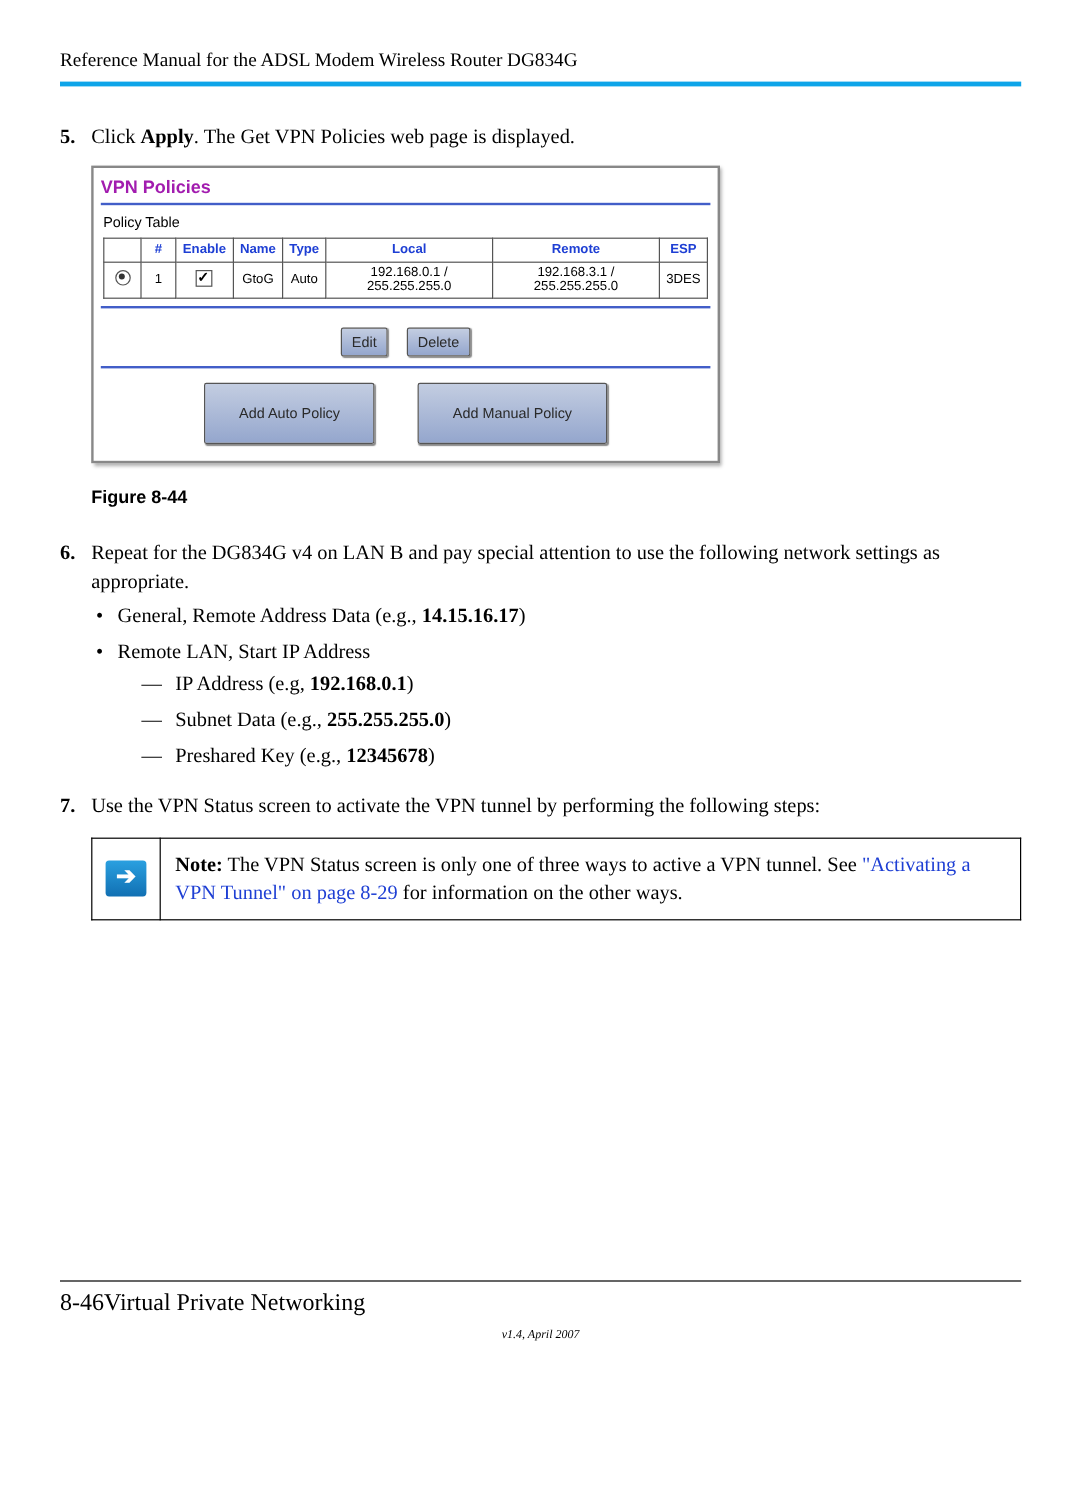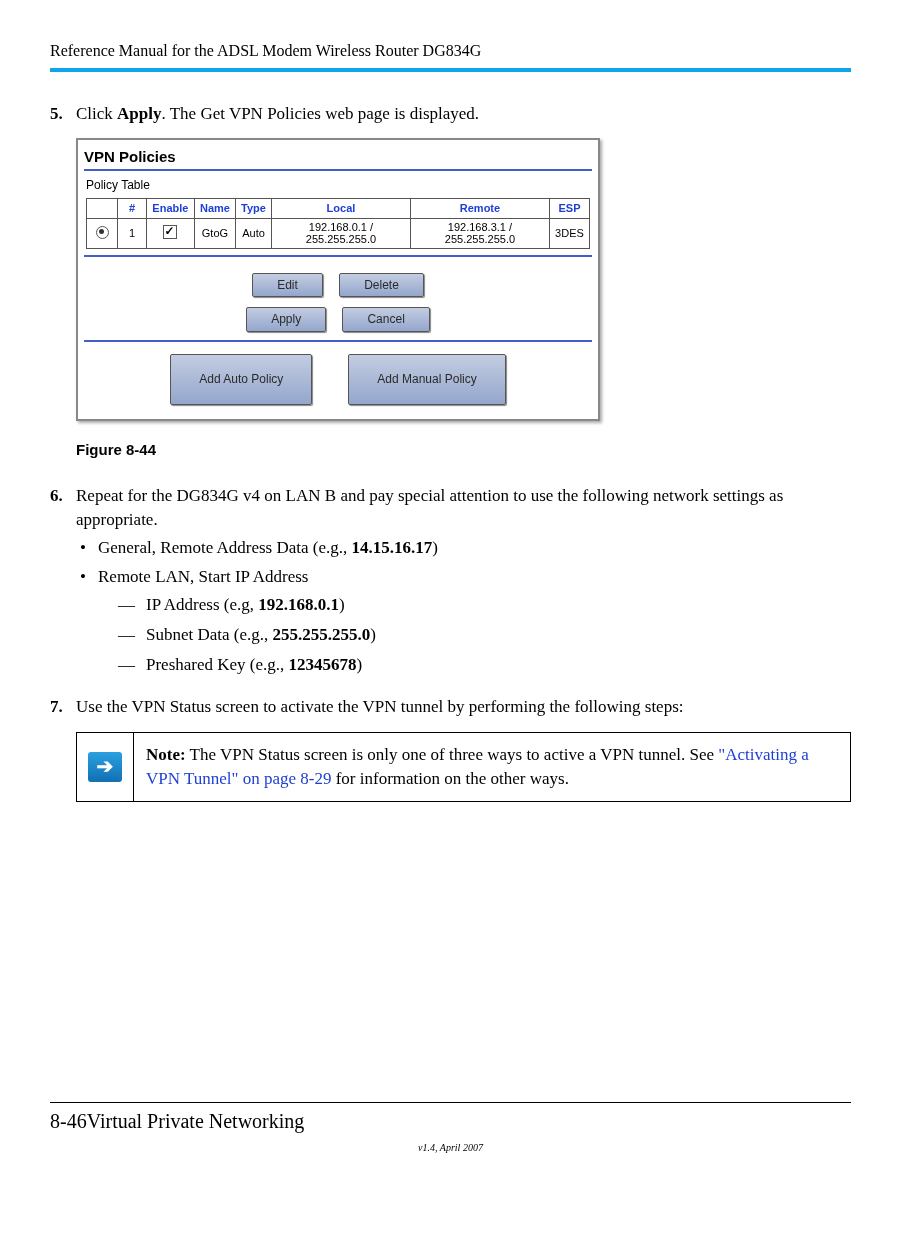--- a/index.html
+++ b/index.html
@@ -29,21 +29,21 @@
       flex: 1;
     }
     .figure-box {
       border: 2px solid #888;
       margin-left: 26px;
       width: 520px;
       background: #fff;
       box-shadow: 2px 2px 3px #aaa;
     }
     .fb-title {
-      color: #000000;
+      color: #a21caf;
       font-family: Arial, sans-serif;
       font-weight: bold;
       font-size: 15px;
       padding: 6px 6px 2px 6px;
     }
     .fb-topdiv {
       border-bottom: 2px solid #425ec8;
       margin: 0 6px 6px 6px;
     }
     .fb-subtitle {
@@ -85,21 +85,21 @@
       display:flex;
       justify-content: center;
       gap: 24px;
     }
     .ui-btn {
       display: inline-block;
       background: linear-gradient(#c3cde1, #94a6cd);
       color: #2a2a2a;
       font-family: Arial, sans-serif;
       font-size: 12px;
-      padding: 3px 24px;
+      padding: 3px 8px;
       border: 1px solid #555;
       border-radius: 2px;
       margin: 2px 6px;
       box-shadow: 1px 1px 1px #888;
       cursor: pointer;
     }
     .ui-btn.wide {
       padding: 16px 28px;
     }
     .figure-caption {
@@ -245,24 +245,20 @@
         <td>3DES</td>
       </tr>
     </tbody>
   </table>
   <div style="border-bottom:2px solid #425ec8;margin:6px 6px 0 6px;"></div>
 
   <div class="btn-row">
     <span class="ui-btn">Edit</span>
     <span class="ui-btn">Delete</span>
   </div>
-  <div class="btn-row" style="margin-top:0">
-    <span class="ui-btn">Apply</span>
-    <span class="ui-btn">Cancel</span>
-  </div>
   <div class="btn-row2">
     <span class="ui-btn wide">Add Auto Policy</span>
     <span class="ui-btn wide">Add Manual Policy</span>
   </div>
 </div>
 
 <div class="figure-caption">Figure 8-44</div>
 
 <div class="step">
   <div class="step-num">6.</div>

